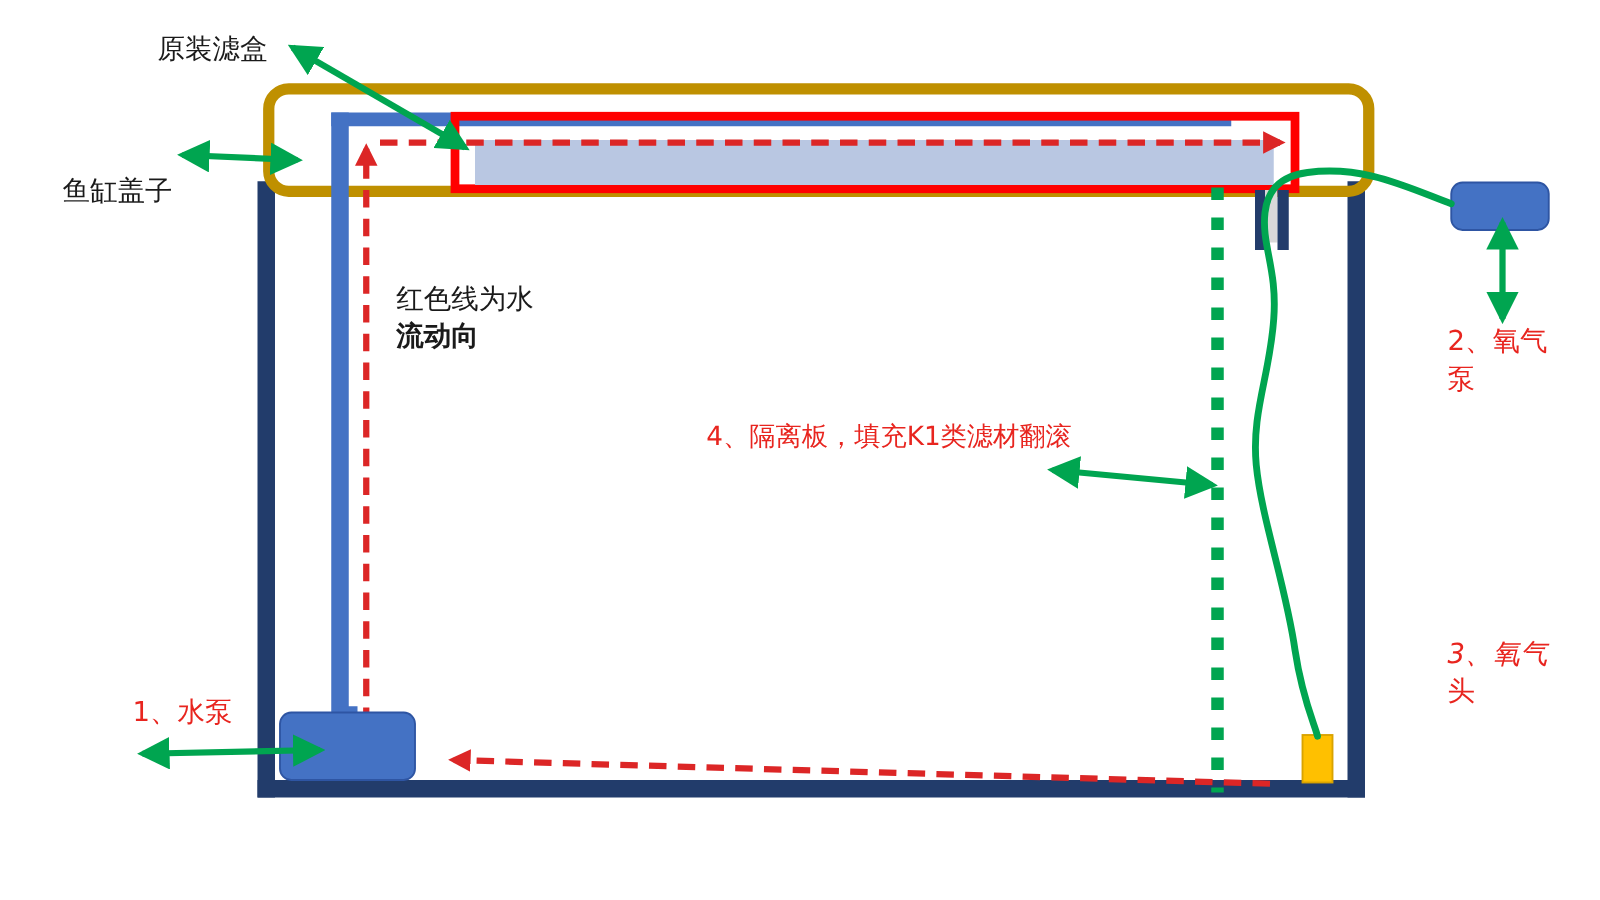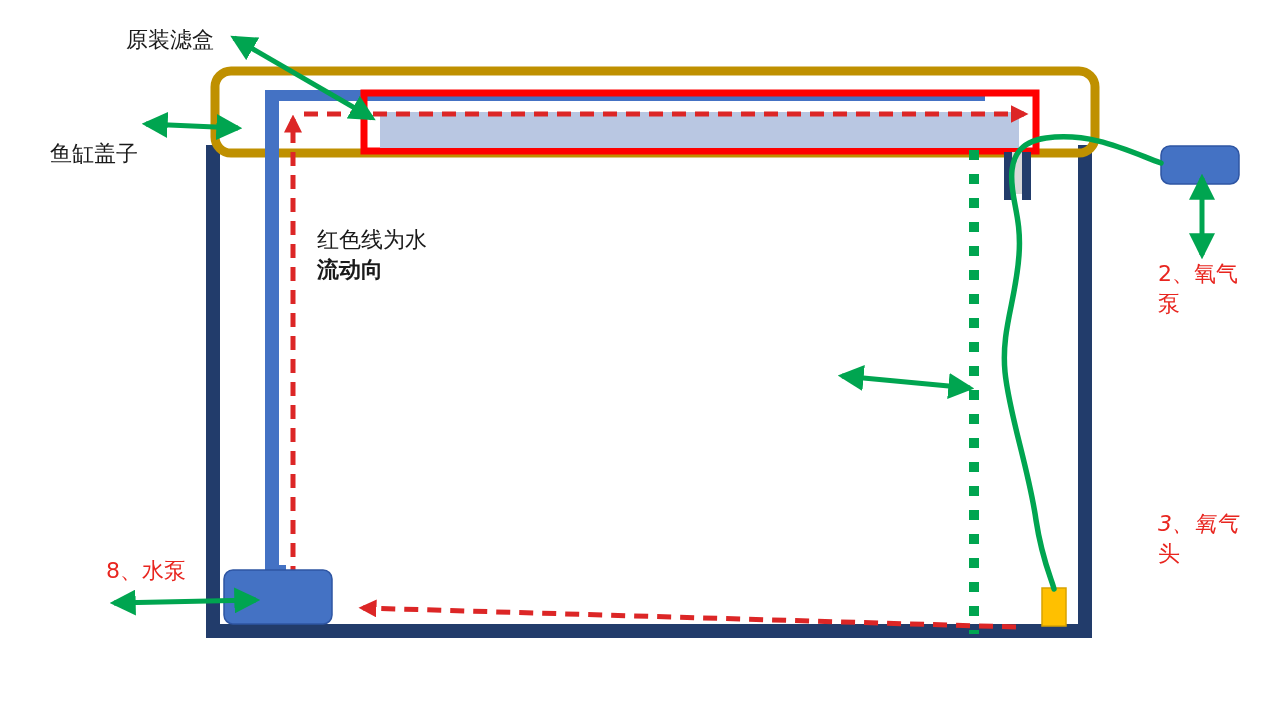--- a/index.html
+++ b/index.html
@@ -118,22 +118,23 @@
 
   </svg>
 
   <div class="lbl lbl-black" style="left:110px;top:26px;">原装滤盒</div>
 
   <div class="lbl lbl-black" style="left:34px;top:117px;margin-top:23px;">鱼缸盖子</div>
 
   <div class="lbl lbl-black" style="left:301px;top:226px;">红色线为水</div>
   <div class="lbl lbl-black" style="left:301px;top:256px;font-weight:bold;">流动向</div>
 
-  <div class="lbl lbl-red" style="left:90px;top:557px;">8、水泵</div>
+  <div class="lbl lbl-red" style="left:90px;top:557px;">1、水泵</div>
 
   <div class="lbl lbl-red" style="left:1142px;top:260px;">2、氧气</div>
   <div class="lbl lbl-red" style="left:1142px;top:290px;">泵</div>
 
   <div class="lbl lbl-red" style="left:1142px;top:510px;font-style:italic;">3、氧气</div>
   <div class="lbl lbl-red" style="left:1142px;top:540px;">头</div>
 
+  <div class="lbl lbl-red-s" style="left:549px;top:336px;">4、隔离板，填充K1类滤材翻滚</div>
 
 </div>
 
 </body></html>

